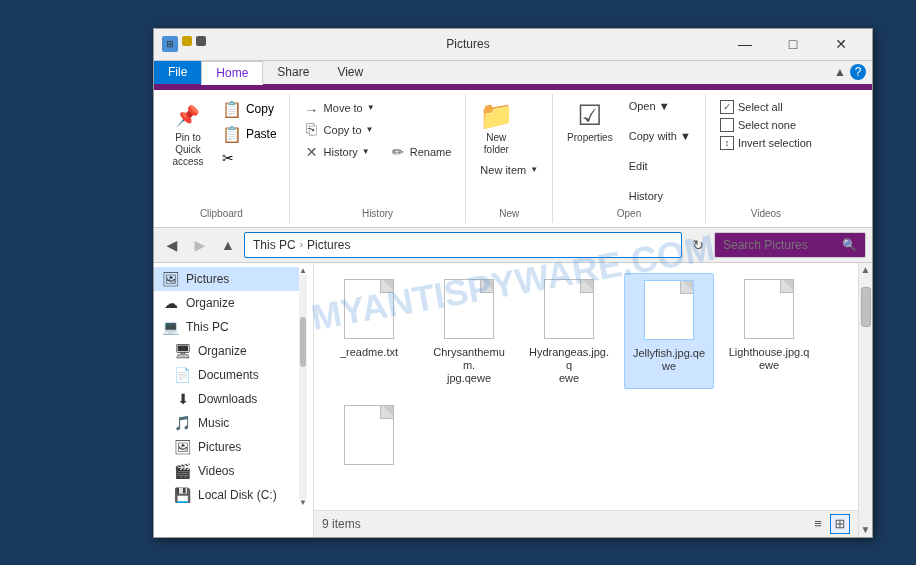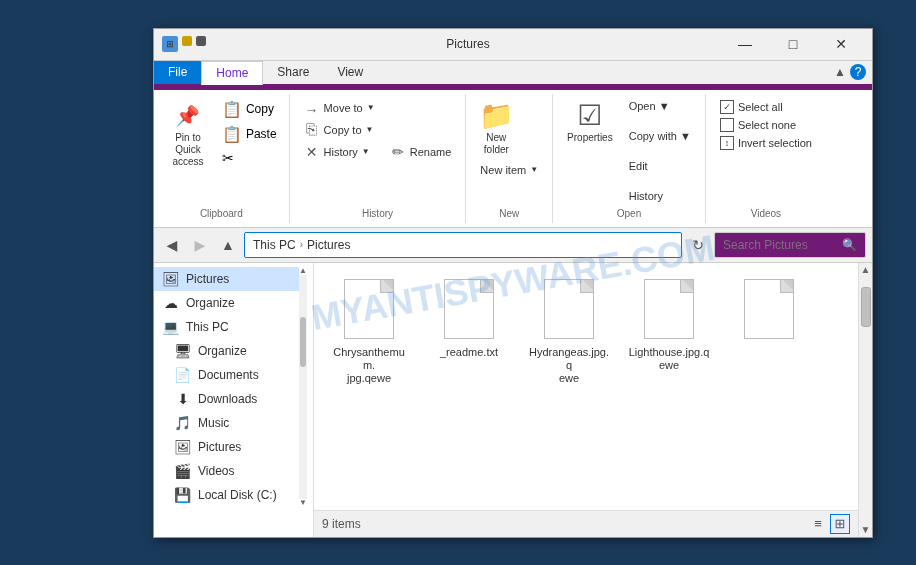--- a/index.html
+++ b/index.html
@@ -622,42 +622,50 @@
     <div class="file-area-wrap">
       <div class="file-area">
         <div class="file-grid">
 
           <div class="file-item">
             <div class="file-icon">
               <div class="file-doc">
                 <div class="file-doc-fold"></div>
               </div>
             </div>
-            <div class="file-name">Chrysanthemum.<br>jpg.qewe</div>
+            <div class="file-name">_readme.txt</div>
           </div>
 
           <div class="file-item">
             <div class="file-icon">
               <div class="file-doc">
                 <div class="file-doc-fold"></div>
               </div>
             </div>
-            <div class="file-name">_readme.txt</div>
+            <div class="file-name">Chrysanthemum.<br>jpg.qewe</div>
           </div>
 
 
           <div class="file-item">
             <div class="file-icon">
               <div class="file-doc">
                 <div class="file-doc-fold"></div>
               </div>
             </div>
             <div class="file-name">Hydrangeas.jpg.q<br>ewe</div>
           </div>
 
+          <div class="file-item selected">
+            <div class="file-icon">
+              <div class="file-doc" style="border:1px solid #99ccff;">
+                <div class="file-doc-fold"></div>
+              </div>
+            </div>
+            <div class="file-name">Jellyfish.jpg.qewe</div>
+          </div>
 
 
           <div class="file-item">
             <div class="file-icon">
               <div class="file-doc">
                 <div class="file-doc-fold"></div>
               </div>
             </div>
             <div class="file-name">Lighthouse.jpg.q<br>ewe</div>
           </div>

